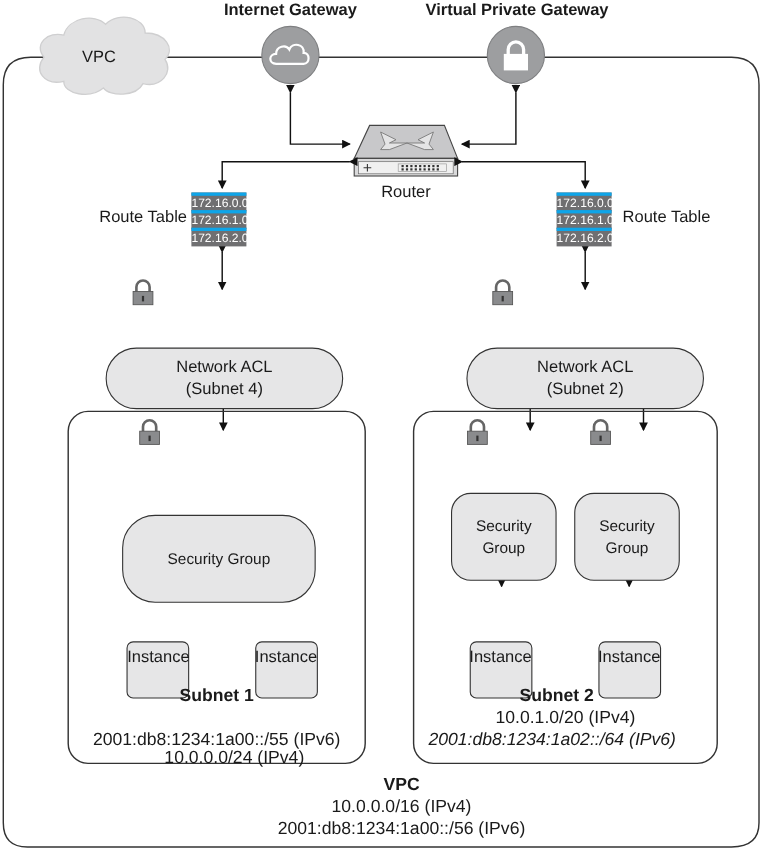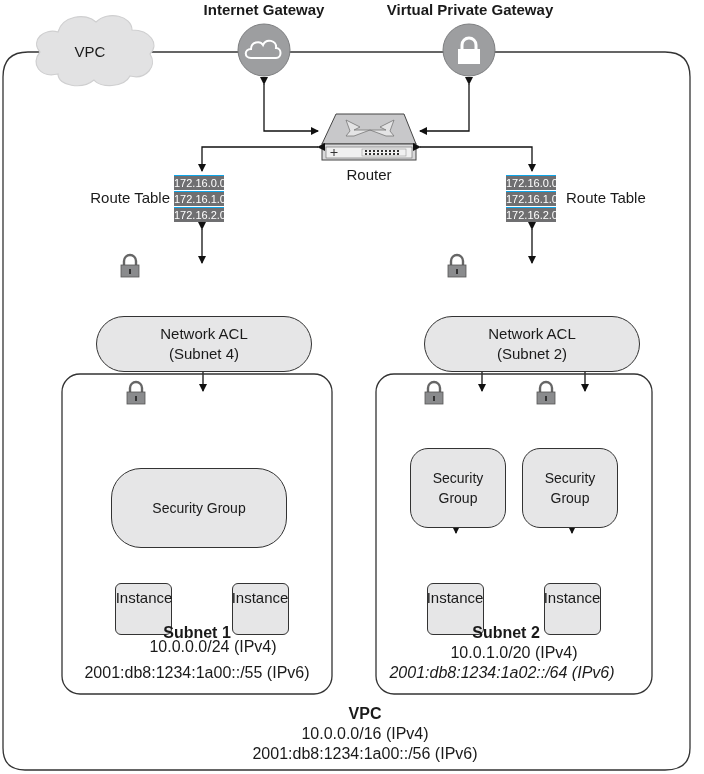--- a/index.html
+++ b/index.html
@@ -1,21 +1,21 @@
 <!DOCTYPE html>
 <html><head>
 <meta charset="utf-8">
 <style>
   html, body { margin:0; padding:0; background:#ffffff; }
   body { width:704px; height:774px; position:relative; overflow:hidden; font-family:"Liberation Sans", "DejaVu Sans", sans-serif; color:#1a1a1a; }
   svg.canvas { position:absolute; left:0; top:0; }
   .lbl { position:absolute; text-align:center; white-space:nowrap; font-size:16px; line-height:20px; }
   .bold { font-weight:bold; }
   .gw-title { font-size:15px; font-weight:bold; }
-  .rt-row { position:absolute; width:50px; height:14px; background:#6f6f71; color:#ffffff; font-size:11px; line-height:14px; text-align:center; border-top:1px solid #0ea5e9; }
+  .rt-row { position:absolute; width:50px; height:14px; background:#6f6f71; color:#ffffff; font-size:11px; line-height:14px; text-align:center; border-top:3px solid #0ea5e9; }
   .node { position:absolute; background:#e6e6e7; border:1.3px solid #333; box-sizing:border-box; display:flex; align-items:center; justify-content:center; text-align:center; font-size:14px; line-height:20px;margin-top:48px; }
 </style>
 </head>
 <body>
 
 <svg class="canvas" width="704" height="774" viewBox="0 0 704 774">
   <defs>
     <marker id="ah" markerWidth="8" markerHeight="8" refX="7" refY="4" orient="auto" markerUnits="userSpaceOnUse">
       <path d="M0,0 L8,4 L0,8 Z" fill="#111"></path>
     </marker>
@@ -142,21 +142,21 @@
 <div class="node" style="left:232px; top:535px; width:57px; height:52px; border-radius:6px;"></div>
 <div class="node" style="left:427px; top:535px; width:57px; height:52px; border-radius:6px;"></div>
 <div class="node" style="left:544px; top:535px; width:57px; height:52px; border-radius:6px;"></div>
 
 <div class="lbl" style="left:104px; top:588px; width:80px; font-size:15px;">Instance</div>
 <div class="lbl" style="left:220px; top:588px; width:80px; font-size:15px;">Instance</div>
 <div class="lbl" style="left:415px; top:588px; width:80px; font-size:15px;">Instance</div>
 <div class="lbl" style="left:532px; top:588px; width:80px; font-size:15px;">Instance</div>
 
 <div class="lbl bold" style="left:62px; top:623px; width:270px;">Subnet 1</div>
-<div class="lbl" style="left:62px; top:637px; width:302px;">10.0.0.0/24 (IPv4)</div>
+<div class="lbl" style="left:62px; top:680px; width:302px;">10.0.0.0/24 (IPv4)</div>
 <div class="lbl" style="left:62px; top:663px; width:270px;">2001:db8:1234:1a00::/55 (IPv6)</div>
 
 <div class="lbl bold" style="left:368px; top:623px; width:276px;">Subnet 2</div>
 <div class="lbl" style="left:376px; top:643px; width:276px;">10.0.1.0/20 (IPv4)</div>
 <div class="lbl" style="left:376px; top:663px; width:252px;font-style:italic;">2001:db8:1234:1a02::/64 (IPv6)</div>
 
 <div class="lbl bold" style="left:200px; top:704px; width:330px;">VPC</div>
 <div class="lbl" style="left:200px; top:724px; width:330px;">10.0.0.0/16 (IPv4)</div>
 <div class="lbl" style="left:200px; top:744px; width:330px;">2001:db8:1234:1a00::/56 (IPv6)</div>
 

